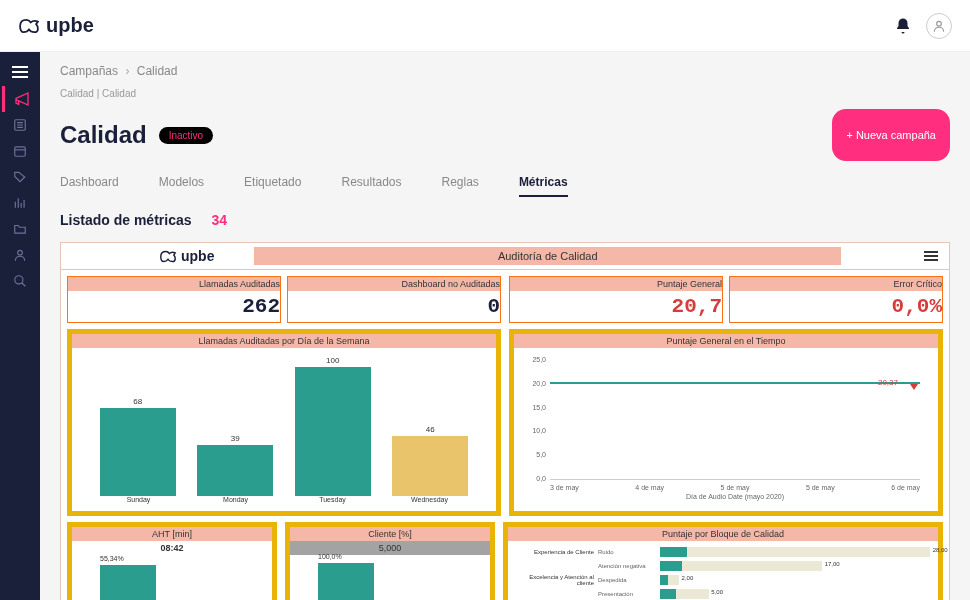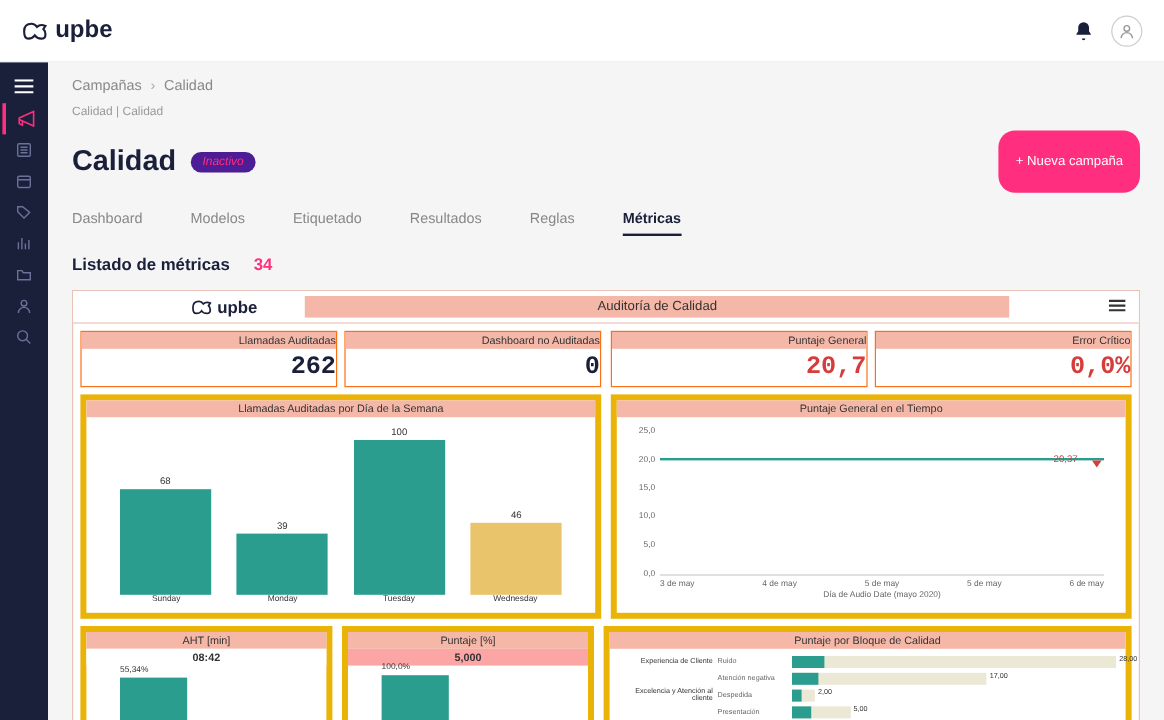--- a/index.html
+++ b/index.html
@@ -19,21 +19,21 @@
 .side-item { width: 40px; height: 26px; display: flex; align-items: center; justify-content: center; color: #6b7299; cursor: pointer; }
 .side-item.active { color: #ff2e7e; border-left: 3px solid #ff2e7e; width: 37px; padding-right: 0; }
 
 .main { flex: 1; overflow-y: auto; padding: 12px 20px; }
 .breadcrumb { font-size: 12px; color: #888; margin-bottom: 10px; }
 .breadcrumb .sep { margin: 0 4px; color: #aaa; }
 .path2 { font-size: 10px; color: #999; margin-bottom: 10px; }
 .title-row { display: flex; align-items: center; justify-content: space-between; margin-bottom: 14px; }
 .title-left { display: flex; align-items: center; gap: 12px; }
 .page-title { font-size: 24px; font-weight: 600; color: #1a1f3a; }
-.badge { background: #4c1d95; color: #ff2e7e; font-size: 10px; padding: 3px 10px; border-radius: 10px; font-style: italic; }
+.badge { background: #000000; color: #ff2e7e; font-size: 10px; padding: 3px 10px; border-radius: 10px; }
 .new-btn { background: #ff2e7e; color: #fff; border: none; border-radius: 14px; padding: 20px 14px; font-size: 11px; cursor: pointer; }
 .tabs { display: flex; gap: 40px; border-bottom: 1px solid transparent; margin-bottom: 14px; }
 .tab { font-size: 12px; color: #888; padding-bottom: 6px; cursor: pointer; }
 .tab.active { color: #1a1f3a; font-weight: 600; border-bottom: 2px solid #1a1f3a; }
 .subtitle { font-size: 14px; font-weight: 600; color: #1a1f3a; margin-bottom: 14px; }
 .count { color: #ff2e7e; margin-left: 16px; }
 
 .dash { background: #fff; border: 1px solid #e8c4b8; }
 .dash-header { background: #fff; display: flex; align-items: center; padding: 4px 8px; border-bottom: 1px solid #e8c4b8; }
 .dash-logo { display: flex; align-items: center; gap: 4px; margin-left: 90px; }
@@ -296,22 +296,22 @@
           <div class="chart-title">AHT [min]</div>
           <div class="chart-title" style="background:#fff;font-weight:700">08:42</div>
           <div class="chart-body small-chart" id="sc2">
               <div class="sc-val" style="top: 0px;">55,34%</div>
               <div class="sc-bar" style="top: 10px; height: 80px;"></div>
               <div class="sc-val" style="top: 70px;">22,52%</div>
               <div class="sc-bar" style="top: 80px; height: 36px;"></div>
             </div>
         </div>
         <div class="chart-box" style="width:210px">
-          <div class="chart-title">Puntaje [%]</div>
-          <div class="chart-title" style="background:#fca5a5;font-weight:700">5,000</div>
+          <div class="chart-title">Cliente [%]</div>
+          <div class="chart-title" style="background:#a3a3a3;font-weight:400">5,000</div>
           <div class="chart-body small-chart" id="sc3">
               <div class="sc-val" style="top: -2px;">100,0%</div>
               <div class="sc-bar" style="top: 8px; height: 100px;"></div>
             </div>
         </div>
         <div class="chart-box" style="flex:1">
           <div class="chart-title">Puntaje por Bloque de Calidad</div>
           <div class="score-chart" id="score4">
               <div class="score-row">
                 <div class="score-cat">Experiencia de Cliente</div>

